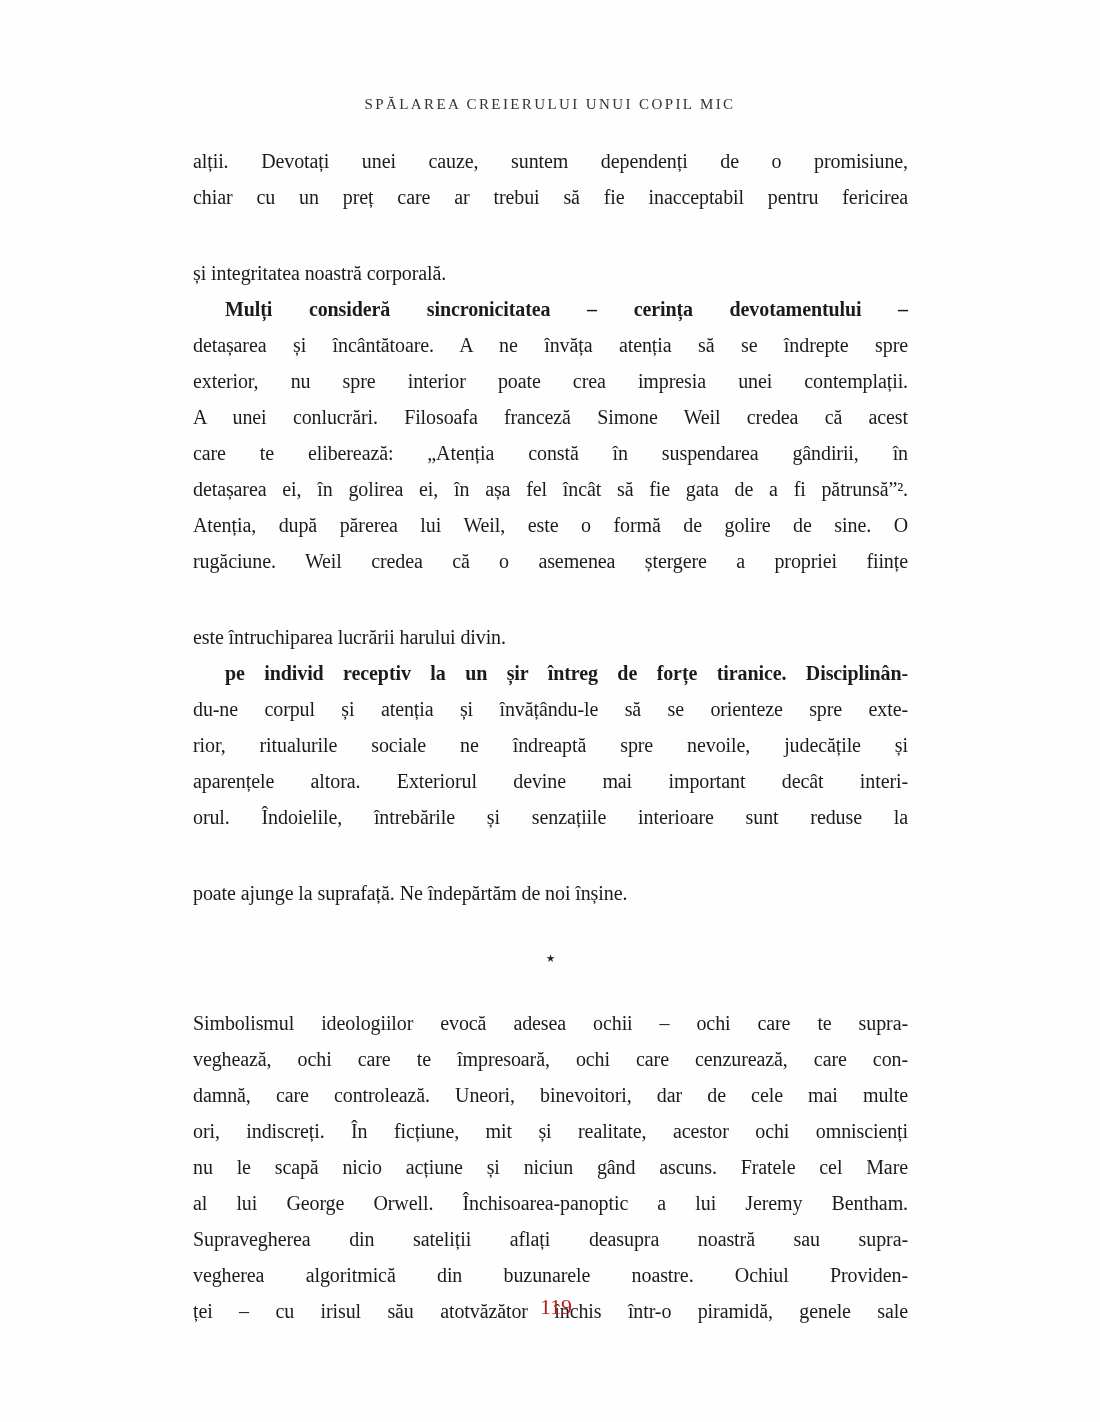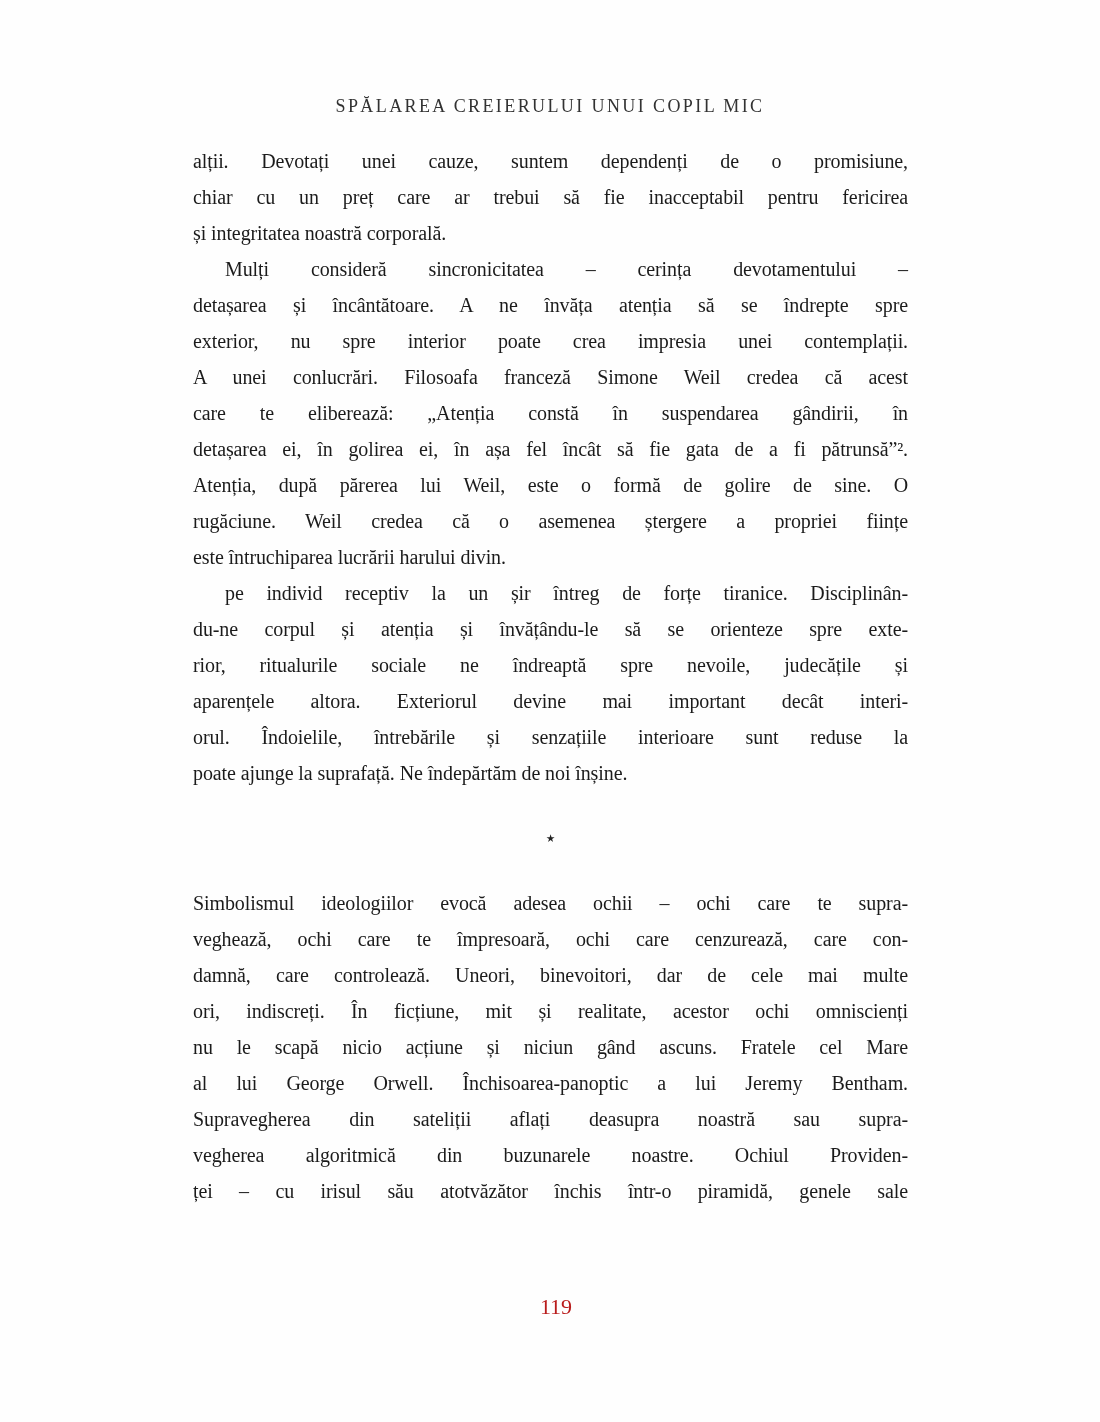--- a/index.html
+++ b/index.html
@@ -15,21 +15,21 @@
     font-family: "Liberation Serif", serif;
     color: #1b1b1b;
     overflow: hidden;
   }
   .running-header {
     position: absolute;
     top: 96px;
     left: 0;
     right: 0;
     text-align: center;
-    font-size: 18px;
+    font-size: 15px;
     letter-spacing: 2.4px;
     color: #323232;
     font-weight: normal;
   }
   .text-body {
     position: absolute;
     top: 143px;
     left: 193px;
     width: 715px;
   }
@@ -37,23 +37,25 @@
   .line {
     font-size: 20px;
     line-height: 36px;
     letter-spacing: -0.1px;
     text-align: justify;
     text-align-last: justify;
     white-space: normal;
   }
   .line.last {
     text-align-last: left;
+    margin-top: 40px;
   }
   .para.indent .line:first-child {
     text-indent: 32px;
+    font-weight: bold;
   }
   .star-separator {
     height: 94px;
     display: flex;
     align-items: center;
     justify-content: center;
     font-family: "DejaVu Sans", sans-serif;
     font-size: 21px;
     color: #222;
     text-align: center;

